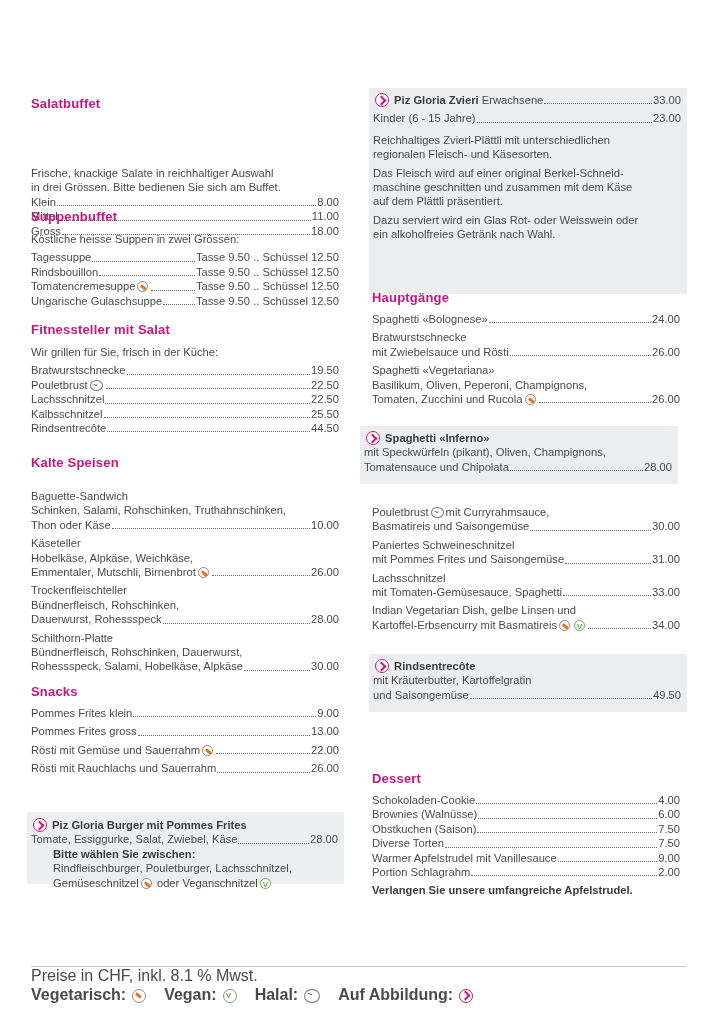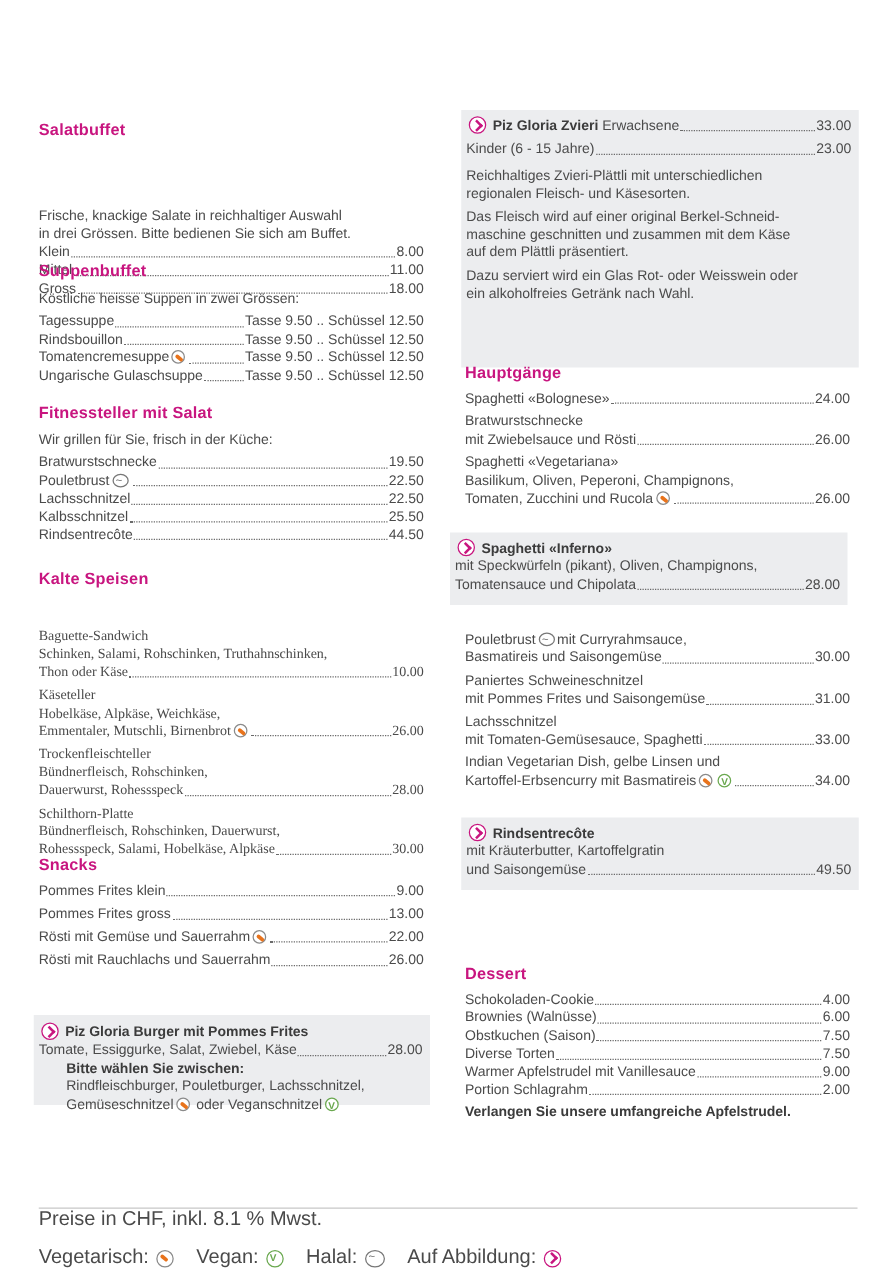--- a/index.html
+++ b/index.html
@@ -48,21 +48,21 @@
   }
   .ico-pic {
     border: 1.5px solid #c8157f; background: #fff; width: 14px; height: 14px; vertical-align: -3px;
   }
   .ico-pic::after {
     content: ""; position: absolute; left: 2px; top: 2.5px; width: 5px; height: 5px;
     border-right: 2.5px solid #c8157f; border-top: 2.5px solid #c8157f; transform: rotate(45deg);
   }
   .footer-line { position: absolute; left: 31px; width: 655px; top: 966px; height: 1px; background: #c8c8c8; }
   .footer { position: absolute; left: 31px; top: 969px; font-size: 16px; }
-  .footer .legend { margin-top: 16px; display: flex; align-items: flex-end; gap: 4px; }
+  .footer .legend { margin-top: 5px; display: flex; align-items: flex-end; gap: 4px; font-weight: bold; }
   .footer .legend .gap { width: 8px; }
   .indent { padding-left: 22px; }
 </style>
 </head>
 <body>
 
 <div class="col col-left">
 
   <h2 class="h2" style="top:97px;">Salatbuffet</h2>
   <div class="block" style="top:129px;margin-top:37px;">
@@ -136,21 +136,21 @@
         <span class="pr">25.50</span>
       </div>
     <div class="row">
         <span class="nm">Rindsentrecôte</span>
         <span class="dots"></span>
         <span class="pr">44.50</span>
       </div>
   </div>
 
   <h2 class="h2" style="top:456px;">Kalte Speisen</h2>
-  <div class="block" style="top:502px;font-family:Liberation Serif, serif;">
+  <div class="block" style="top:489px;">
     <div>
       <div class="line">Baguette-Sandwich</div>
       <div class="line">Schinken, Salami, Rohschinken, Truthahnschinken,</div>
       <div class="row">
           <span class="nm">Thon oder Käse</span>
           <span class="dots"></span>
           <span class="pr">10.00</span>
         </div>
     </div>
     <div class="gap4"></div>

